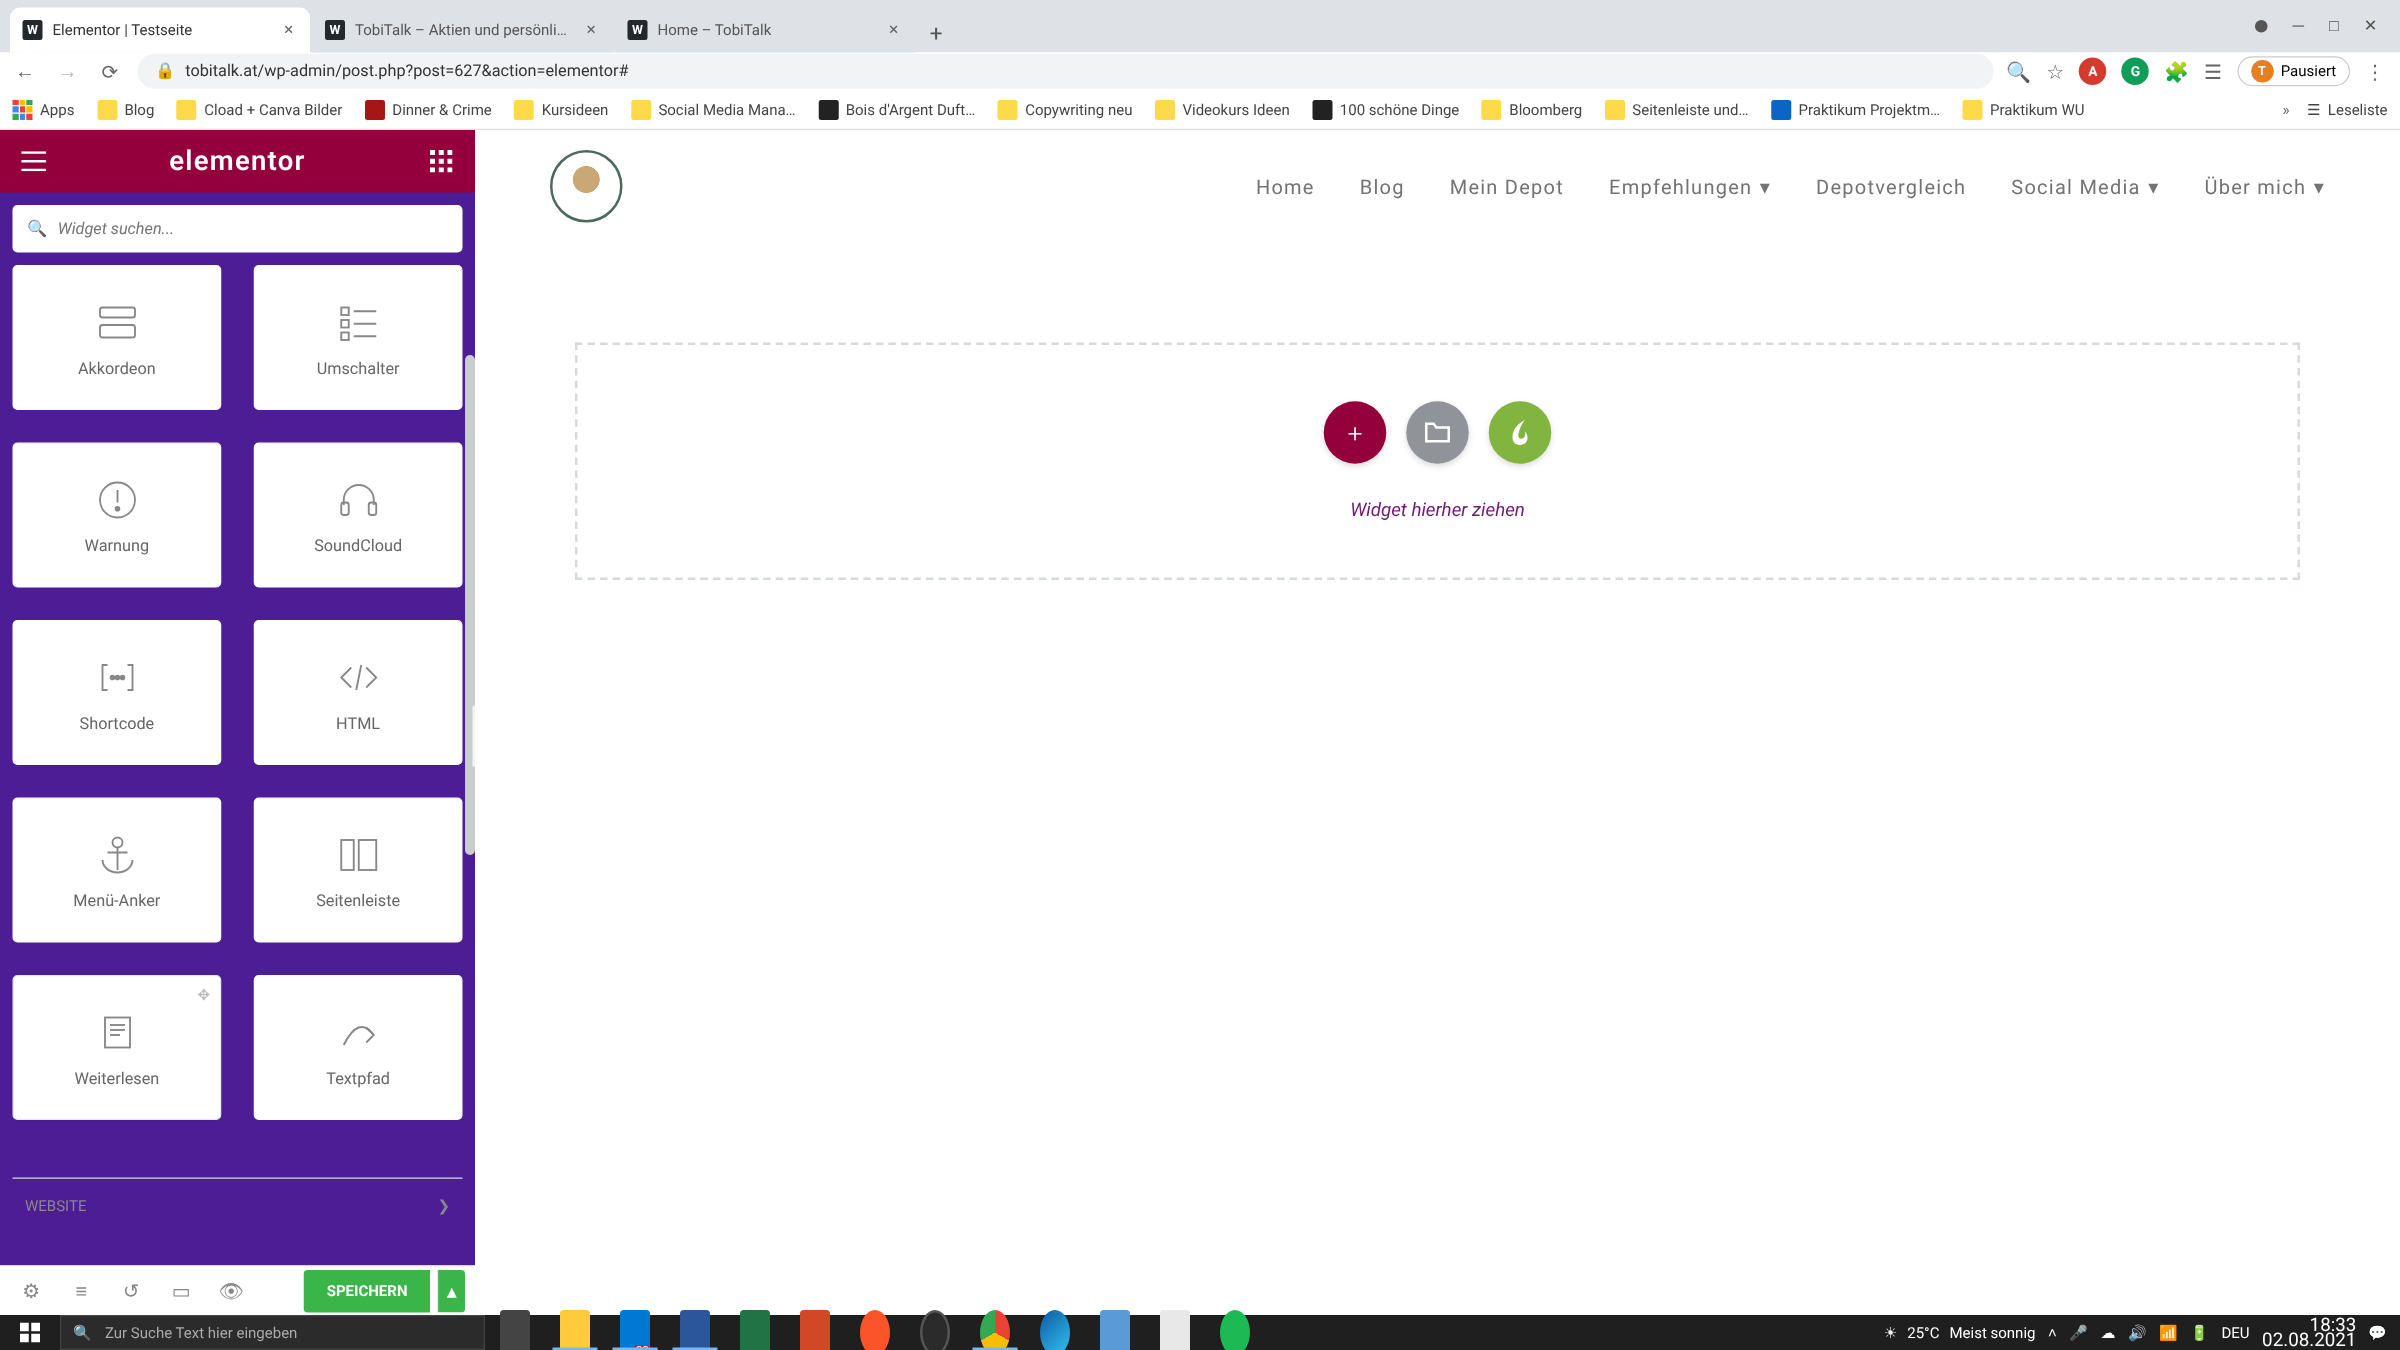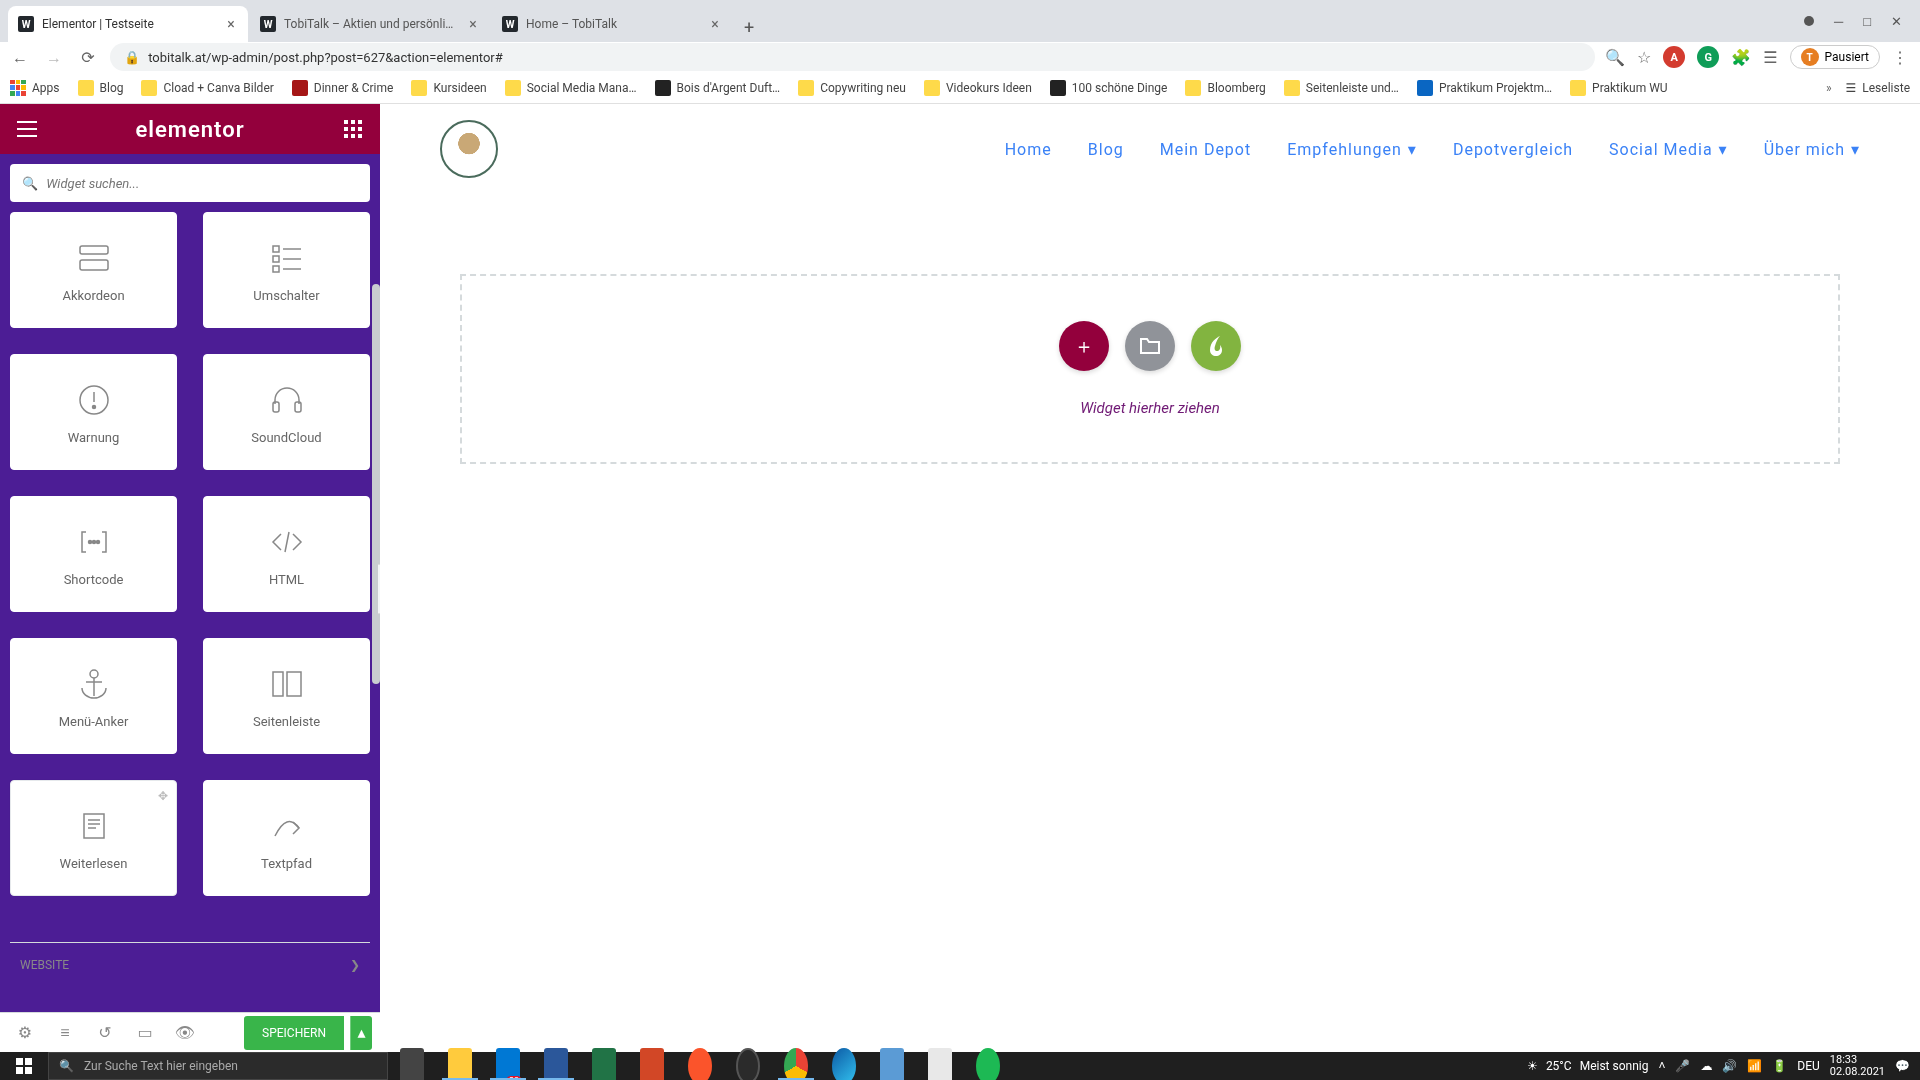--- a/index.html
+++ b/index.html
@@ -49,52 +49,52 @@
 .widget-item{background:#fff;border-radius:4px;height:116px;display:flex;flex-direction:column;align-items:center;justify-content:center;gap:10px;cursor:grab;border:1px solid #fff}
 .widget-item.hover{border:1px solid #e6e9ec;box-shadow:0 0 0 1px rgba(0,0,0,0.02)}
 .widget-item .icon{width:40px;height:40px;color:#777;display:flex;align-items:center;justify-content:center}
 .widget-item .label{font-size:13px;color:#666}
 .widget-item svg{width:36px;height:36px;stroke:#888;fill:none;stroke-width:1.5}
 
 .category{height:44px;display:flex;align-items:center;justify-content:space-between;padding:0 10px;font-size:12px;color:#888;text-transform:uppercase;border-top:1px solid #d5dadc;cursor:pointer}
 
 .panel-footer{height:40px;background:#fff;border-top:1px solid #d5dadc;display:flex;align-items:center;padding:0 8px;gap:6px}
 .pf-btn{width:34px;height:34px;display:flex;align-items:center;justify-content:center;color:#888;cursor:pointer;border-radius:4px}
-.pf-save{background:#39b54a;color:#fff;padding:0 18px;height:34px;display:flex;align-items:center;font-size:12px;font-weight:normal;border-radius:3px 0 0 3px;cursor:pointer}
+.pf-save{background:#39b54a;color:#fff;padding:0 18px;height:34px;display:flex;align-items:center;font-size:12px;font-weight:bold;border-radius:3px 0 0 3px;cursor:pointer}
 .pf-save-arrow{background:#39b54a;color:#fff;width:22px;height:34px;display:flex;align-items:center;justify-content:center;border-radius:0 3px 3px 0;border-left:1px solid rgba(255,255,255,0.3);cursor:pointer}
 
 .collapse-handle{position:absolute;right:-12px;top:460px;width:14px;height:50px;background:#f4f6f7;border:1px solid #ddd;border-left:none;border-radius:0 4px 4px 0;display:flex;align-items:center;justify-content:center;color:#aaa;font-size:11px;cursor:pointer}
 .panel-scrollbar{position:absolute;right:0;top:180px;width:8px;height:400px;background:#c9cdd0;border-radius:4px}
 
 
 .preview{flex:1;background:#fff;position:relative;overflow:auto}
 .site-header{height:90px;display:flex;align-items:center;padding:0 60px;gap:30px}
 .avatar{width:58px;height:58px;border-radius:50%;background:linear-gradient(135deg,#4a6b5c,#2b3f36);background-image:radial-gradient(circle at 50% 40%,#c9a876 25%,transparent 26%);border:2px solid #4a6b5c}
-.nav{margin-left:auto;display:flex;gap:36px;font-size:16px;color:#3b82f6}
+.nav{margin-left:auto;display:flex;gap:36px;font-size:16px;color:#737373}
 .nav-item{cursor:pointer;display:flex;align-items:center;gap:6px;letter-spacing:1px}
 
 .canvas{padding:80px 80px}
 .drop-zone{border:2px dashed #d5dadc;min-height:190px;display:flex;flex-direction:column;align-items:center;justify-content:center;gap:28px}
 .action-btns{display:flex;gap:16px}
 .action-btn{width:50px;height:50px;border-radius:50%;display:flex;align-items:center;justify-content:center;color:#fff;font-size:20px;cursor:pointer;box-shadow:0 2px 5px rgba(0,0,0,0.15)}
 .ab-add{background:#93003c}
 .ab-folder{background:#909399}
 .ab-envato{background:#82b440}
 .drop-text{color:#701a75;font-style:italic;font-size:15px}
 
 
 .taskbar{position:absolute;bottom:0;left:0;right:0;height:28px;background:#1f1f1f;display:flex;align-items:center;color:#fff;font-size:12px}
 .tb-start{width:48px;height:28px;display:flex;align-items:center;justify-content:center;cursor:pointer}
 .tb-search{width:340px;height:28px;background:#2b2b2b;border:1px solid #444;display:flex;align-items:center;padding:0 10px;gap:10px;color:#aaa}
 .tb-icons{display:flex;align-items:center;height:28px}
 .tb-icon{width:48px;height:28px;display:flex;align-items:center;justify-content:center;cursor:pointer;position:relative}
 .tb-icon .sq{width:24px;height:36px;border-radius:3px}
 .tb-right{margin-left:auto;display:flex;align-items:center;gap:10px;padding:0 10px}
 .weather{display:flex;align-items:center;gap:8px}
-.clock{line-height:12px;font-size:11px}
+.clock{text-align:right;line-height:12px;font-size:15px}
 .active-ind{position:absolute;bottom:0;left:6px;right:6px;height:2px;background:#76b9ed}
 </style>
 </head>
 <body>
 
 <div class="chrome-top">
   <div class="tab-strip">
     <div class="tab">
       <span class="favicon">W</span>
       <span class="title">Elementor | Testseite</span>

